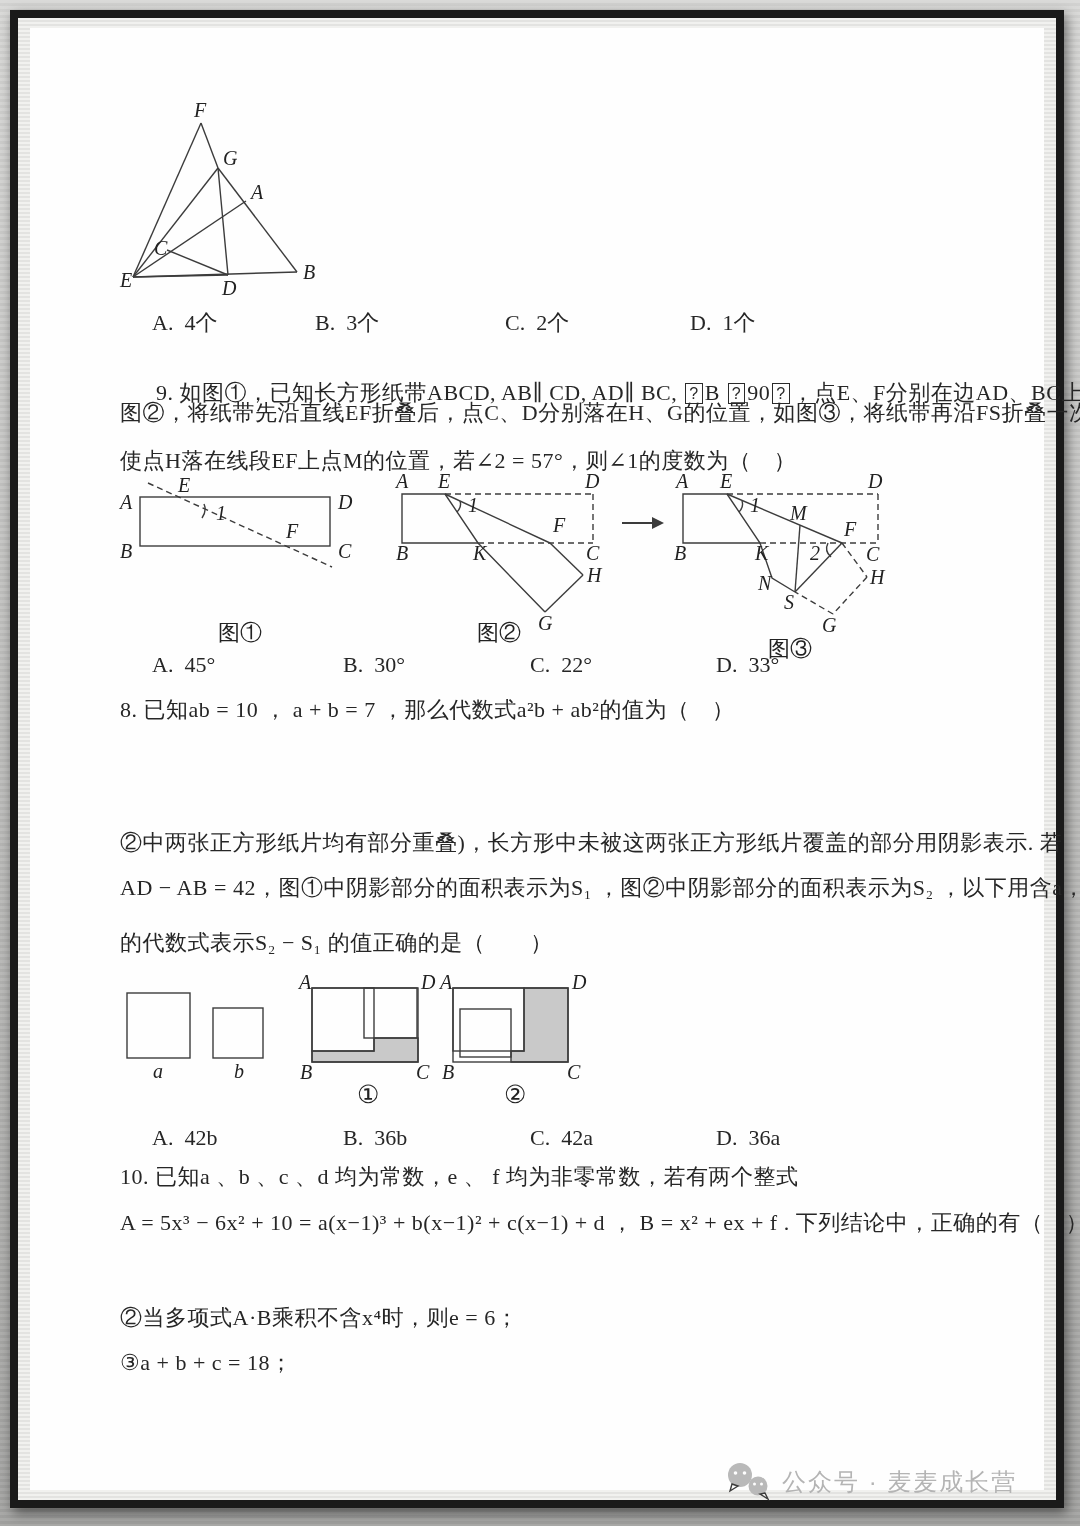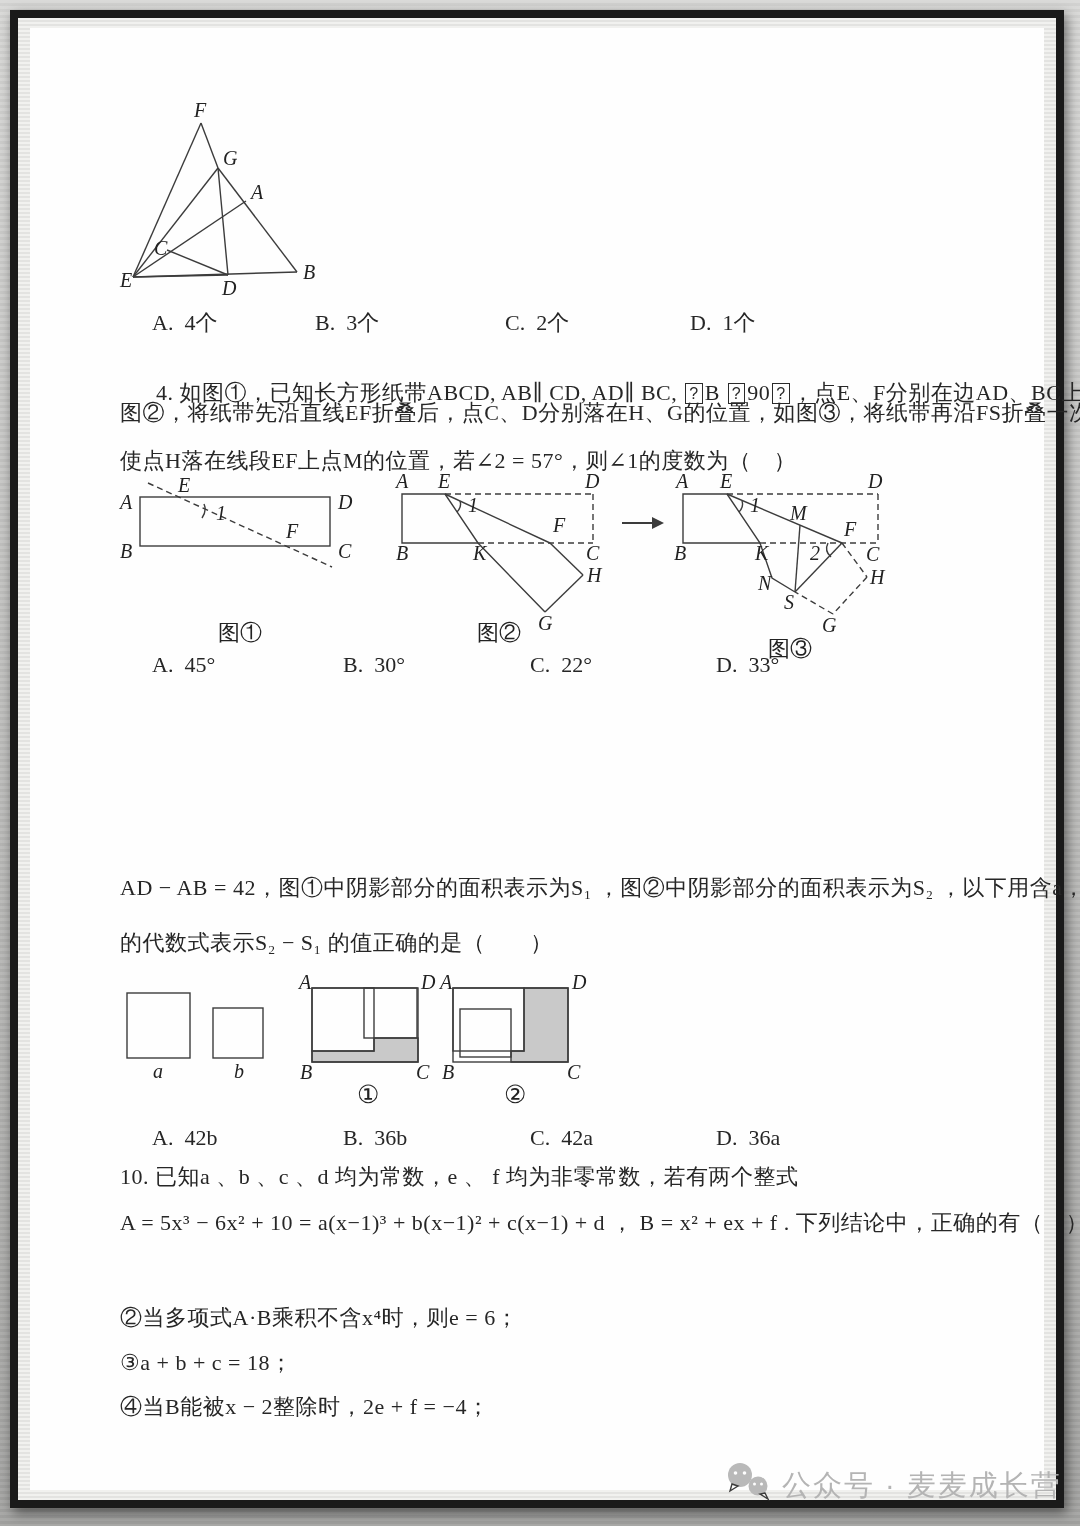--- a/index.html
+++ b/index.html
@@ -49,21 +49,21 @@
   }
   .figsvg .dash{stroke-dasharray:6 4;}
   .figsvg .shade{fill:#c9c9c9;}
   .figsvg text{
     fill:#222;font-size:20px;font-style:italic;stroke:none;
     font-family:"Liberation Serif","DejaVu Serif",serif;
   }
   .figsvg text.cap{font-style:normal;font-size:25px;}
   .caption{position:absolute;font-size:22px;color:#222;white-space:pre;}
   .watermark-text{
-    position:absolute;left:782px;top:1466px;font-size:29px;letter-spacing:2px;
+    position:absolute;left:782px;top:1466px;font-size:24px;letter-spacing:2px;
     color:#b4b4b4;white-space:pre;
     font-family:"Liberation Sans","DejaVu Sans",sans-serif;
   }
 </style>
 </head>
 <body>
 
 <div class="stage">
   <div class="frame">
     <div class="page"></div>
@@ -93,21 +93,21 @@
     </svg>
 
     <div class="optrow first" style="top:308px">
       <span>A.  4个</span>
       <span>B.  3个</span>
       <span>C.  2个</span>
       <span>D.  1个</span>
     </div>
 
     <div class="tline" style="top:352px">
-      <span>4. 如图①，已知长方形纸带ABCD, AB∥ CD, AD∥ BC, </span><span class="tofu">?</span><span>B </span><span class="tofu">?</span><span>90</span><span class="tofu">?</span><span>，点E、F分别在边AD、BC上，如</span>
+      <span>9. 如图①，已知长方形纸带ABCD, AB∥ CD, AD∥ BC, </span><span class="tofu">?</span><span>B </span><span class="tofu">?</span><span>90</span><span class="tofu">?</span><span>，点E、F分别在边AD、BC上，如</span>
     </div>
     <div class="tline" style="top:398px">图②，将纸带先沿直线EF折叠后，点C、D分别落在H、G的位置，如图③，将纸带再沿FS折叠一次，</div>
     <div class="tline" style="top:446px">使点H落在线段EF上点M的位置，若∠2 = 57°，则∠1的度数为（　）</div>
 
     <svg class="figsvg" style="left:118px;top:468px" width="300" height="175" viewBox="0 0 300 175">
       <g>
         <rect x="22" y="29" width="190" height="49"></rect>
         <line class="dash" x1="30" y1="15" x2="214" y2="99"></line>
         <path d="M 86,36 Q 89,43 84,50"></path>
       </g>
@@ -184,21 +184,23 @@
     <div class="caption" style="left:477px;top:618px">图②</div>
     <div class="caption" style="left:768px;top:634px">图③</div>
 
     <div class="optrow" style="top:652px">
       <span>A.  45°</span>
       <span>B.  30°</span>
       <span>C.  22°</span>
       <span>D.  33°</span>
     </div>
 
-
+    <div class="tline" style="top:695px">8. 已知ab = 10 ， a + b = 7 ，那么代数式a²b + ab²的值为（　）</div>
+
+    <div class="tline" style="top:828px">②中两张正方形纸片均有部分重叠)，长方形中未被这两张正方形纸片覆盖的部分用阴影表示. 若</div>
     <div class="tline" style="top:873px">AD − AB = 42，图①中阴影部分的面积表示为S₁ ，图②中阴影部分的面积表示为S₂ ，以下用含a， b</div>
     <div class="tline" style="top:928px">的代数式表示S₂ − S₁ 的值正确的是（　　）</div>
 
     <svg class="figsvg" style="left:120px;top:975px" width="470" height="140" viewBox="0 0 470 140">
       <g>
         <rect x="7" y="18" width="63" height="65"></rect>
       </g>
       <text x="33" y="103">a</text>
       <g>
         <rect x="93" y="33" width="50" height="50"></rect>
@@ -234,21 +236,20 @@
       <span>A.  42b</span>
       <span>B.  36b</span>
       <span>C.  42a</span>
       <span>D.  36a</span>
     </div>
 
     <div class="tline" style="top:1162px">10. 已知a 、b 、c 、d 均为常数，e 、 f 均为非零常数，若有两个整式</div>
     <div class="tline" style="top:1208px">A = 5x³ − 6x² + 10 = a(x−1)³ + b(x−1)² + c(x−1) + d ， B = x² + ex + f . 下列结论中，正确的有（　）</div>
     <div class="tline" style="top:1303px">②当多项式A·B乘积不含x⁴时，则e = 6；</div>
     <div class="tline" style="top:1348px">③a + b + c = 18；</div>
-    <div class="tline" style="top:1392px">④当B能被x − 2整除时，2e + f = −4；</div>
 
     <svg class="figsvg" style="left:724px;top:1462px" width="52" height="40" viewBox="0 0 52 40">
       <g style="fill:#b9b9b9;stroke:none">
         <circle cx="16" cy="13" r="12"></circle>
         <polygon points="8,22 14,24 6,29"></polygon>
         <circle cx="34" cy="24" r="9.5"></circle>
         <polygon points="41,31 36,32 44,37"></polygon>
       </g>
       <g style="fill:#fefefe;stroke:none">
         <circle cx="11.5" cy="11" r="1.8"></circle>

